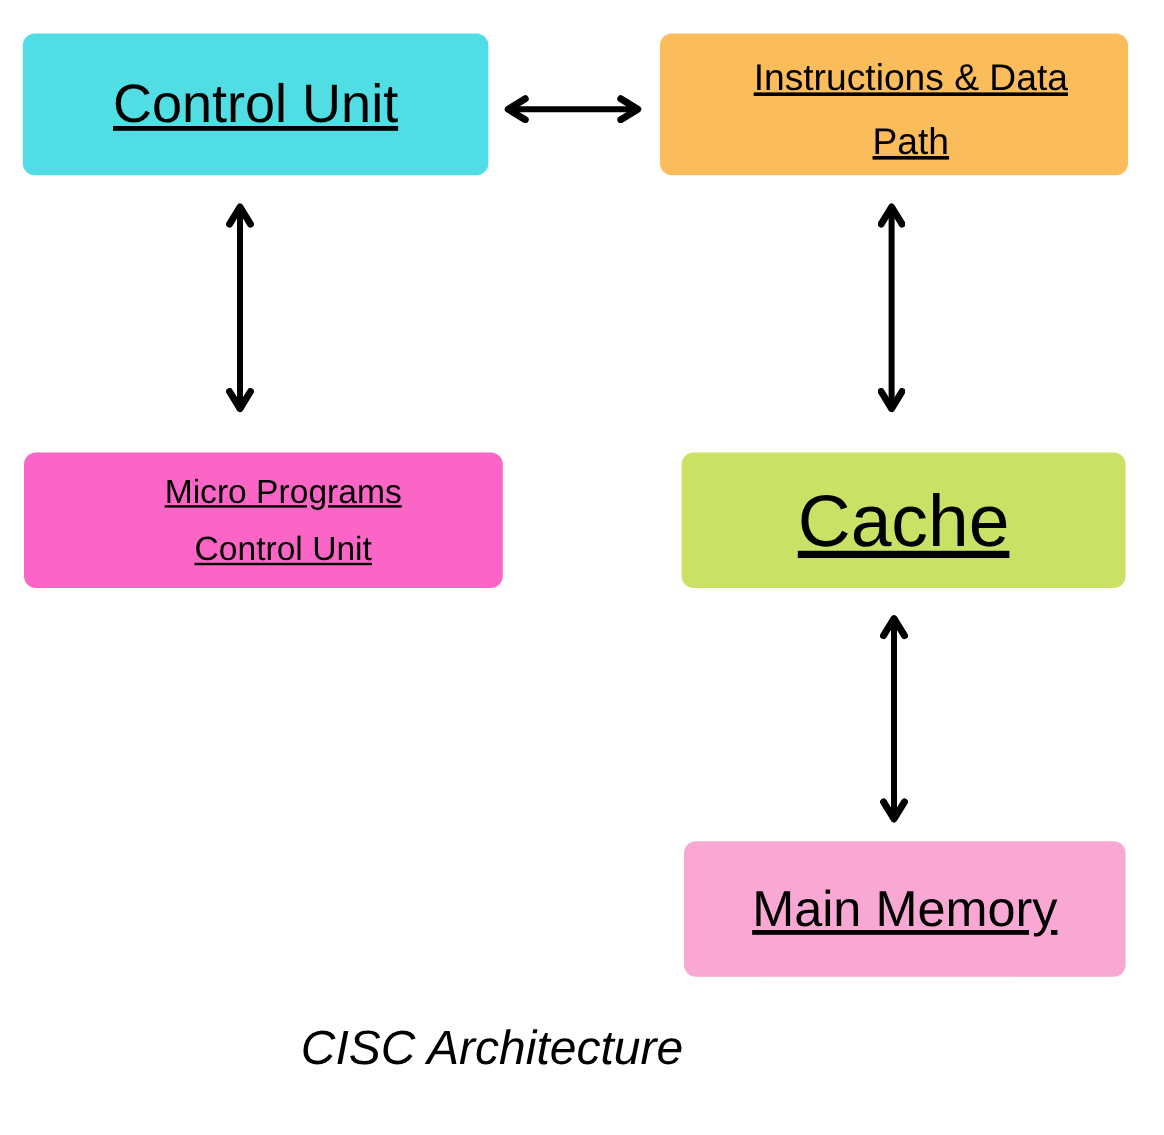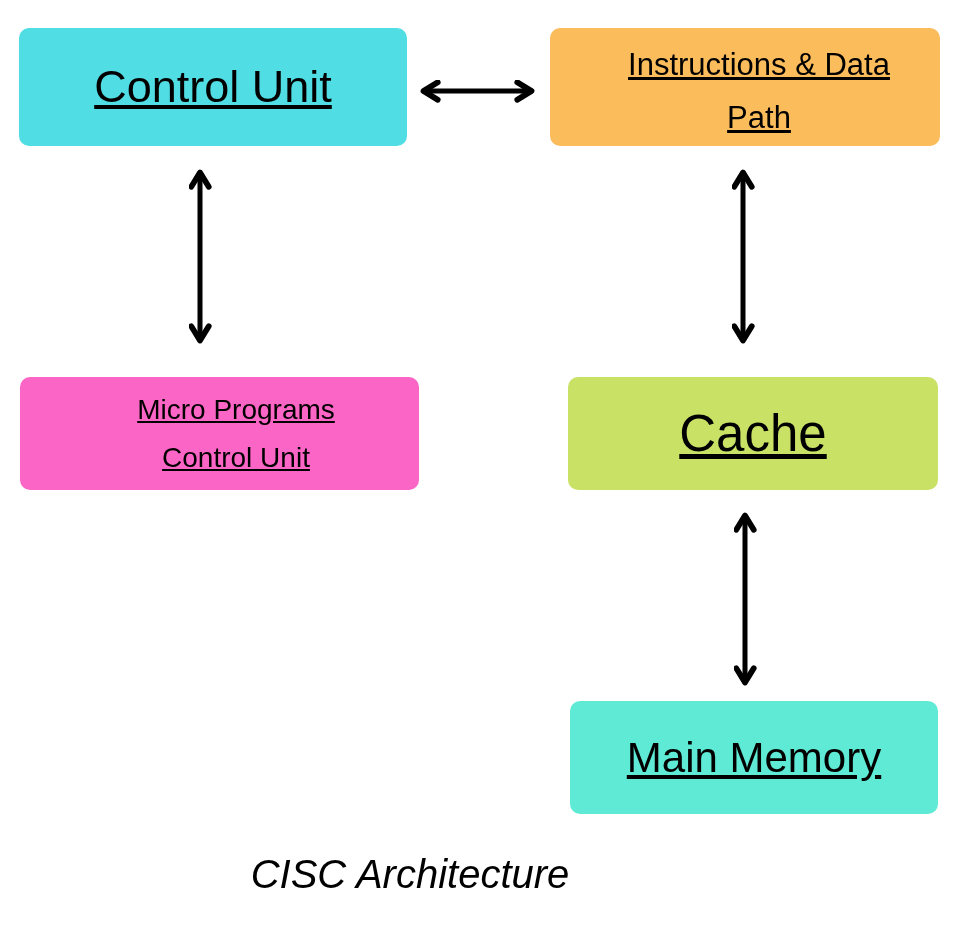--- a/index.html
+++ b/index.html
@@ -35,21 +35,21 @@
   .node-instructions-data-path {
     left: 550px; top: 28px; width: 390px; height: 118px;
     font-size: 31px; line-height: 1.7; padding-top: 10px; box-sizing: border-box; padding-left: 28px;
   }
   .node-micro-programs {
     left: 20px; top: 377px; width: 366px; height: 113px;
     font-size: 28px; line-height: 1.7; padding-left: 33px;
   }
   .node-cache {
     left: 568px; top: 377px; width: 370px; height: 113px;
-    font-size: 51px;
+    font-size: 61px;
   }
   .node-main-memory {
     left: 570px; top: 701px; width: 368px; height: 113px;
     font-size: 42px;
   }
   .diagram-title {
     position: absolute;
     left: 0; top: 850px; width: 820px;
     text-align: center;
     font-size: 40px;
@@ -78,21 +78,21 @@
 
   <div class="node node-micro-programs" style="background-color: rgb(251, 101, 197);">
     <span class="node-label">Micro Programs
 Control Unit</span>
   </div>
 
   <div class="node node-cache" style="background-color: rgb(201, 226, 102);">
     <span class="node-label">Cache</span>
   </div>
 
-  <div class="node node-main-memory" style="background-color: #5eead4;">
+  <div class="node node-main-memory" style="background-color: #f9a8d4;">
     <span class="node-label">Main Memory</span>
   </div>
 
   <svg class="arrows-layer" viewBox="0 0 970 946" xmlns="http://www.w3.org/2000/svg">
     <defs>
       <marker id="ah" viewBox="0 0 10 10" refX="6.5" refY="5" markerWidth="4.6" markerHeight="4.6" orient="auto-start-reverse">
         <path d="M1.4,1.2 L7.6,5 L1.4,8.8" fill="none" stroke="#000000" stroke-width="2.5" stroke-linecap="round" stroke-linejoin="round"></path>
       </marker>
     </defs>
     <line x1="426" y1="91" x2="529" y2="91" stroke="#000000" stroke-width="5" marker-start="url(#ah)" marker-end="url(#ah)"></line>

